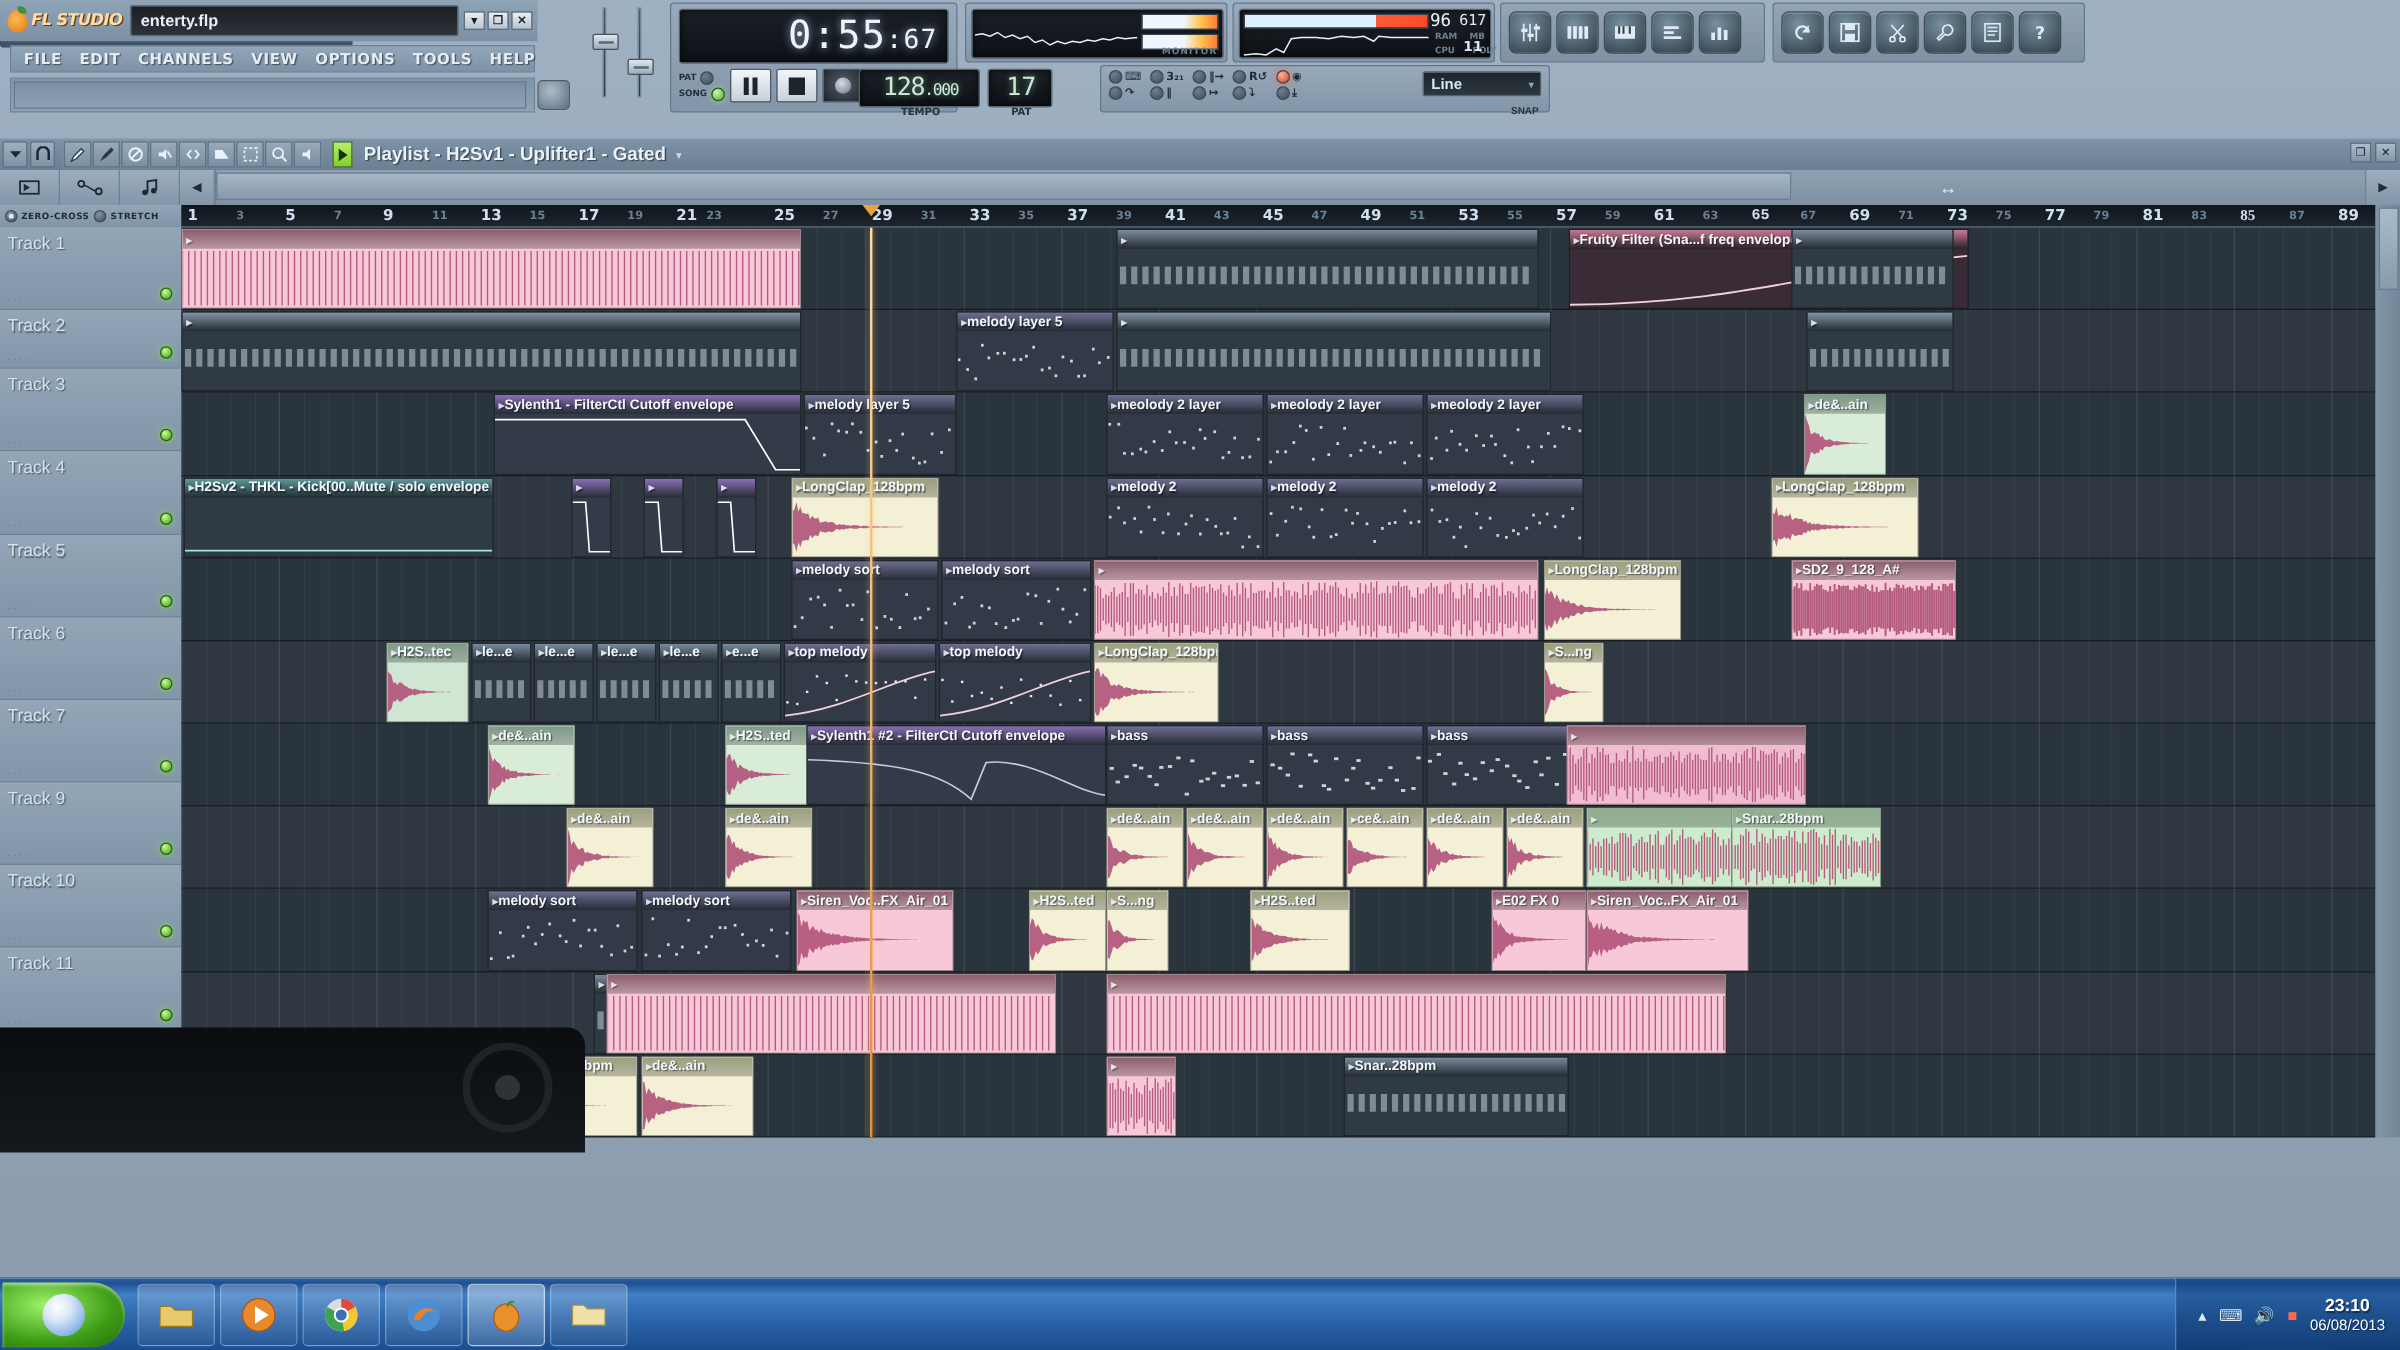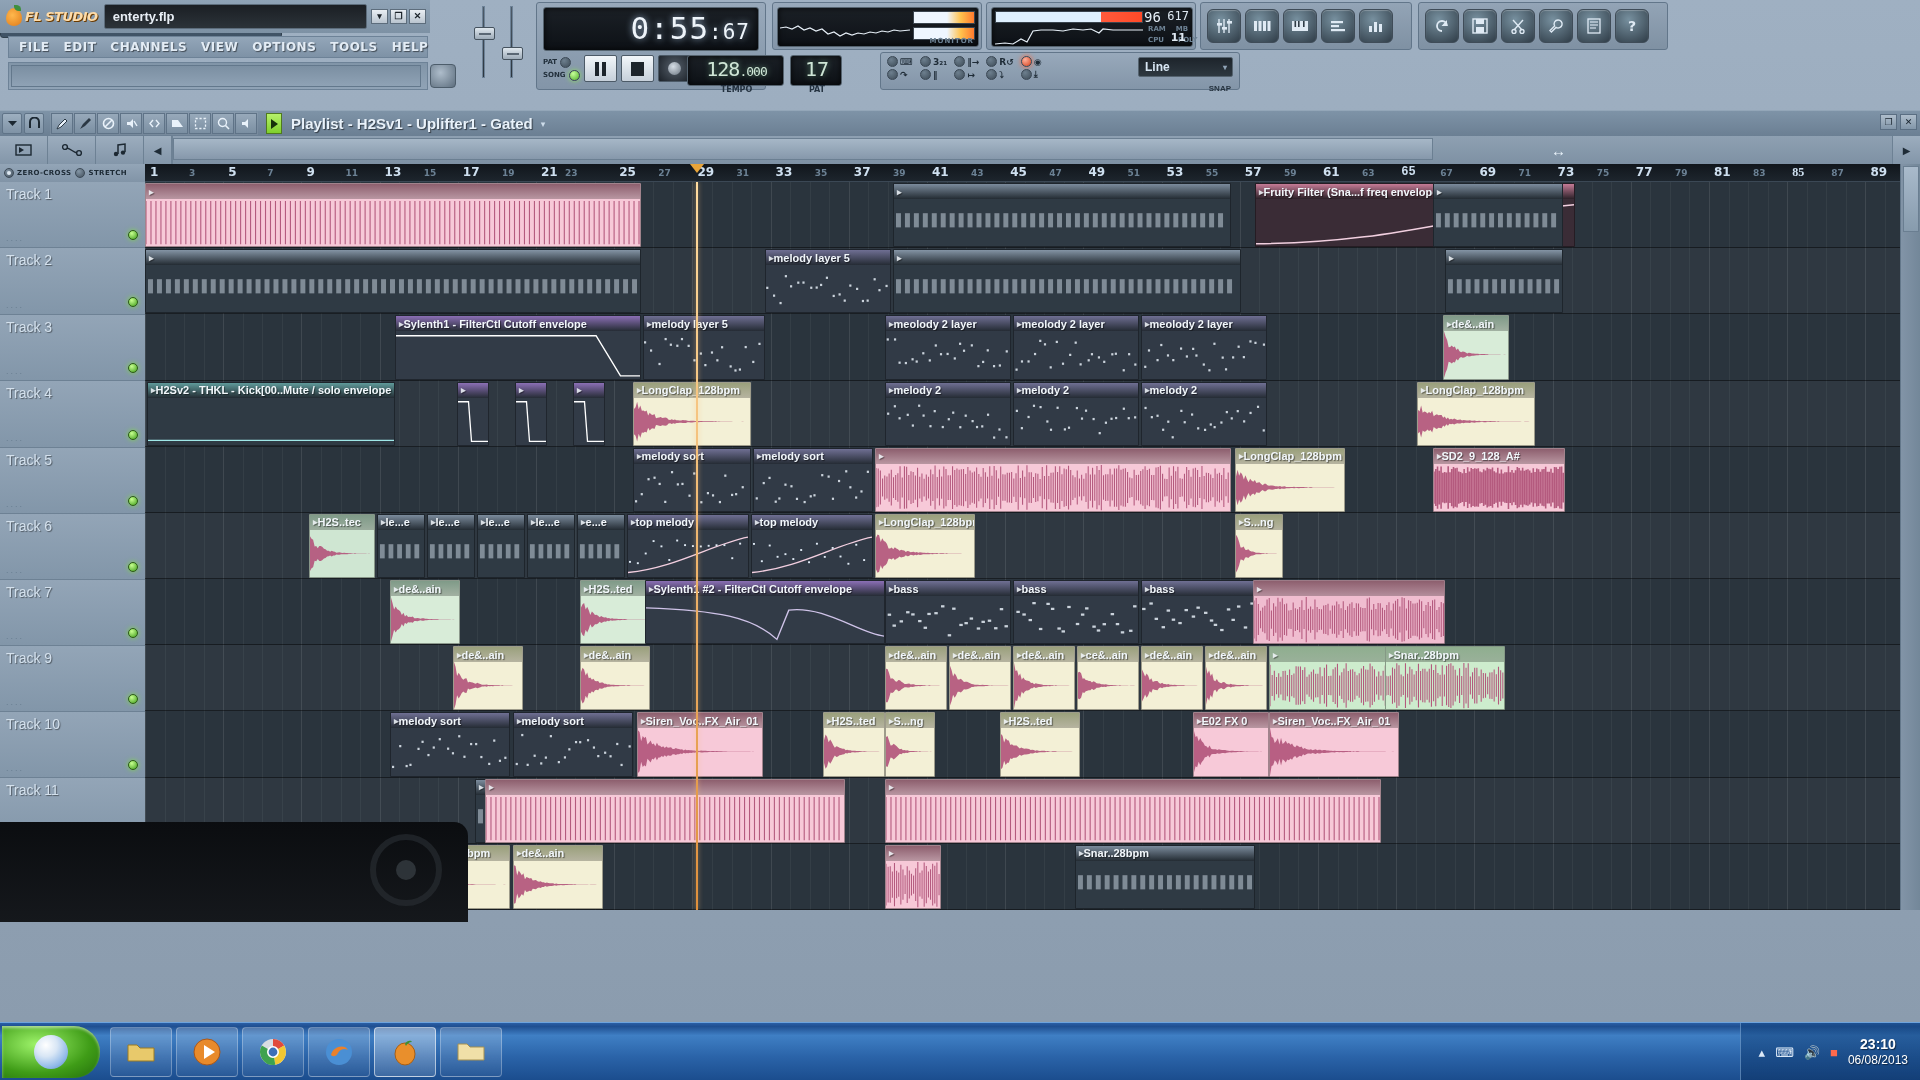--- a/index.html
+++ b/index.html
@@ -698,21 +698,21 @@
         <div class="rtick minor" style="left: 1686.3px;">87</div>
         <div class="ruler-marker" style="left: 545.4px;"></div>
       </div>
 
     <div class="trackpane" id="trackpane">
         <div class="track-row" style="height: 66.1818px;">
           <div class="track-lab">Track 1</div>
           <div class="track-dots">....</div>
           <div class="track-led"></div>
         </div>
-        <div class="track-row" style="height: 67px; text-decoration: underline;">
+        <div class="track-row" style="height: 47px; text-decoration: underline;">
           <div class="track-lab">Track 2</div>
           <div class="track-dots">....</div>
           <div class="track-led"></div>
         </div>
         <div class="track-row" style="height: 66.1818px;">
           <div class="track-lab">Track 3</div>
           <div class="track-dots">....</div>
           <div class="track-led"></div>
         </div>
         <div class="track-row" style="height: 66.1818px;">

